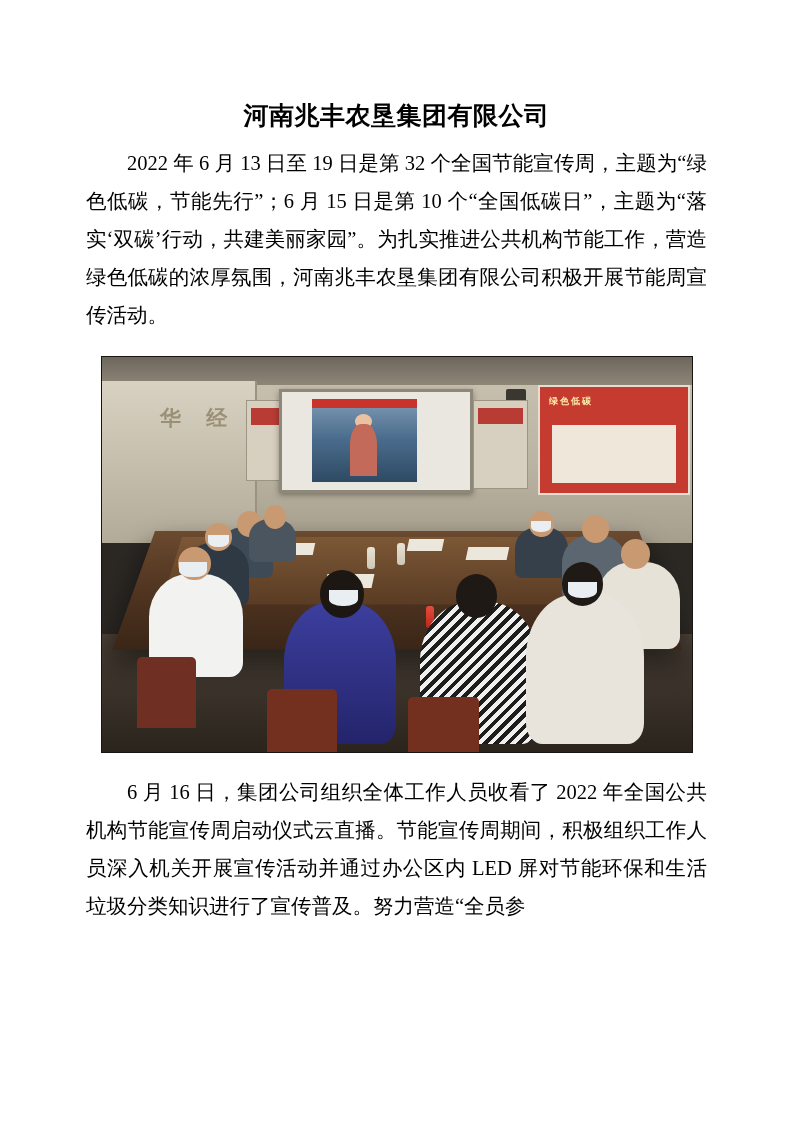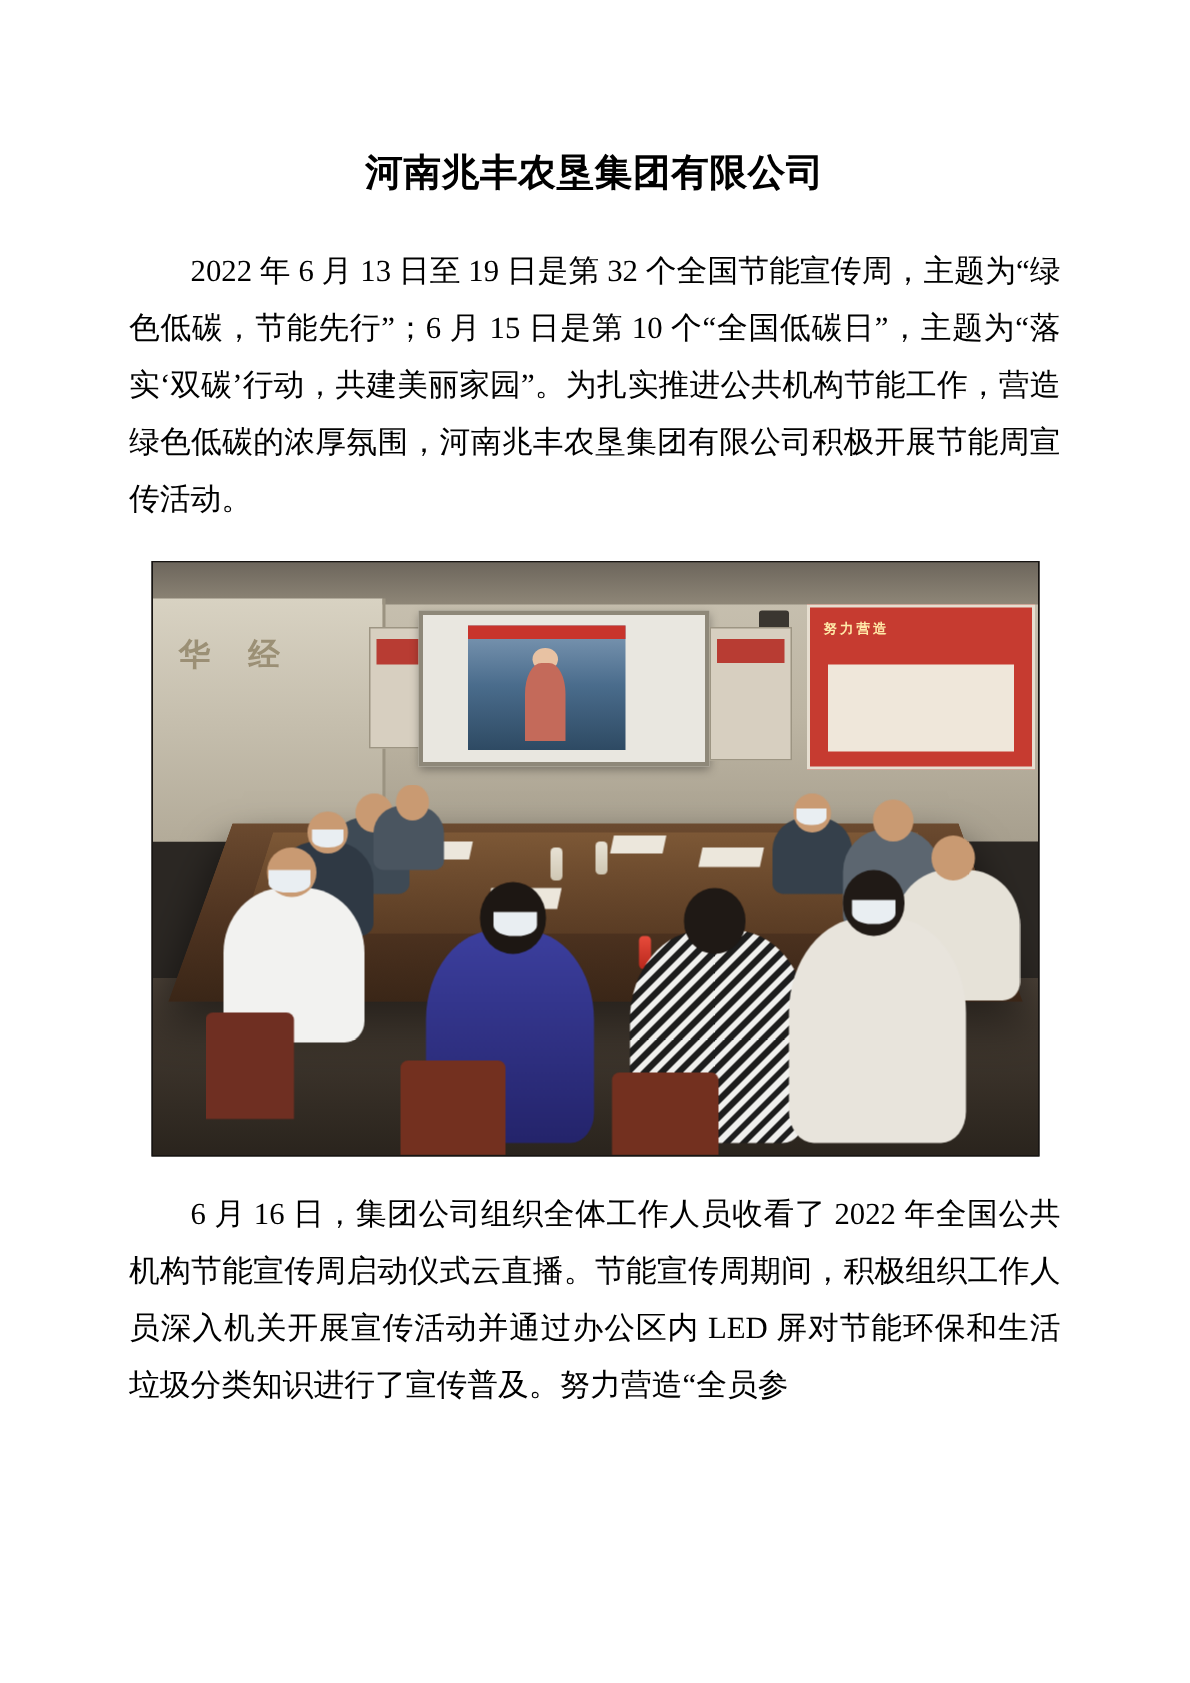--- a/index.html
+++ b/index.html
@@ -36,21 +36,21 @@
   }
   .body-para {
     font-size: 20.5px;
     line-height: 38px;
     text-align: justify;
     text-justify: inter-ideograph;
     text-indent: 2em;
     margin: 0;
   }
   .para-top {
-    margin-top: 26px;
+    margin-top: 8px;
   }
   .para-bottom {
     margin-top: 20px;
   }
   .figure {
     margin: 22px 0 0 0;
     display: flex;
     justify-content: center;
   }
   .photo {
@@ -81,20 +81,21 @@
   .ph-calli {
     position: absolute;
     left: 3%; top: 12%;
     width: 20%; height: 20%;
     color: #8a7d5f;
     font-size: 21px;
     font-weight: bold;
     letter-spacing: 10px;
     opacity: 0.75;
     font-family: "Liberation Serif", serif;
+    text-align: right;
   }
   .ph-screen {
     position: absolute;
     left: 30%; top: 8%;
     width: 32%; height: 25%;
     background: #e9e7e0;
     border: 3px solid #8e8879;
     box-shadow: 0 2px 6px rgba(0,0,0,0.35);
   }
   .ph-screen-inner {
@@ -251,21 +252,21 @@
           <div class="ph-screen-bar"></div>
           <div class="ph-screen-head"></div>
           <div class="ph-screen-person"></div>
         </div>
       </div>
 
       <div class="ph-speaker"></div>
       <div class="ph-board-right"></div>
 
       <div class="ph-poster">
-        <span>努力营造</span>
+        <span>绿色低碳</span>
         <div class="ph-poster-white"></div>
       </div>
 
       <div class="ph-floor"></div>
 
       <div class="ph-table">
         <div class="ph-table-top"></div>
       </div>
 
       <div class="paper" style="left:21%; top:49%; width:7%; height:3.2%;"></div>

